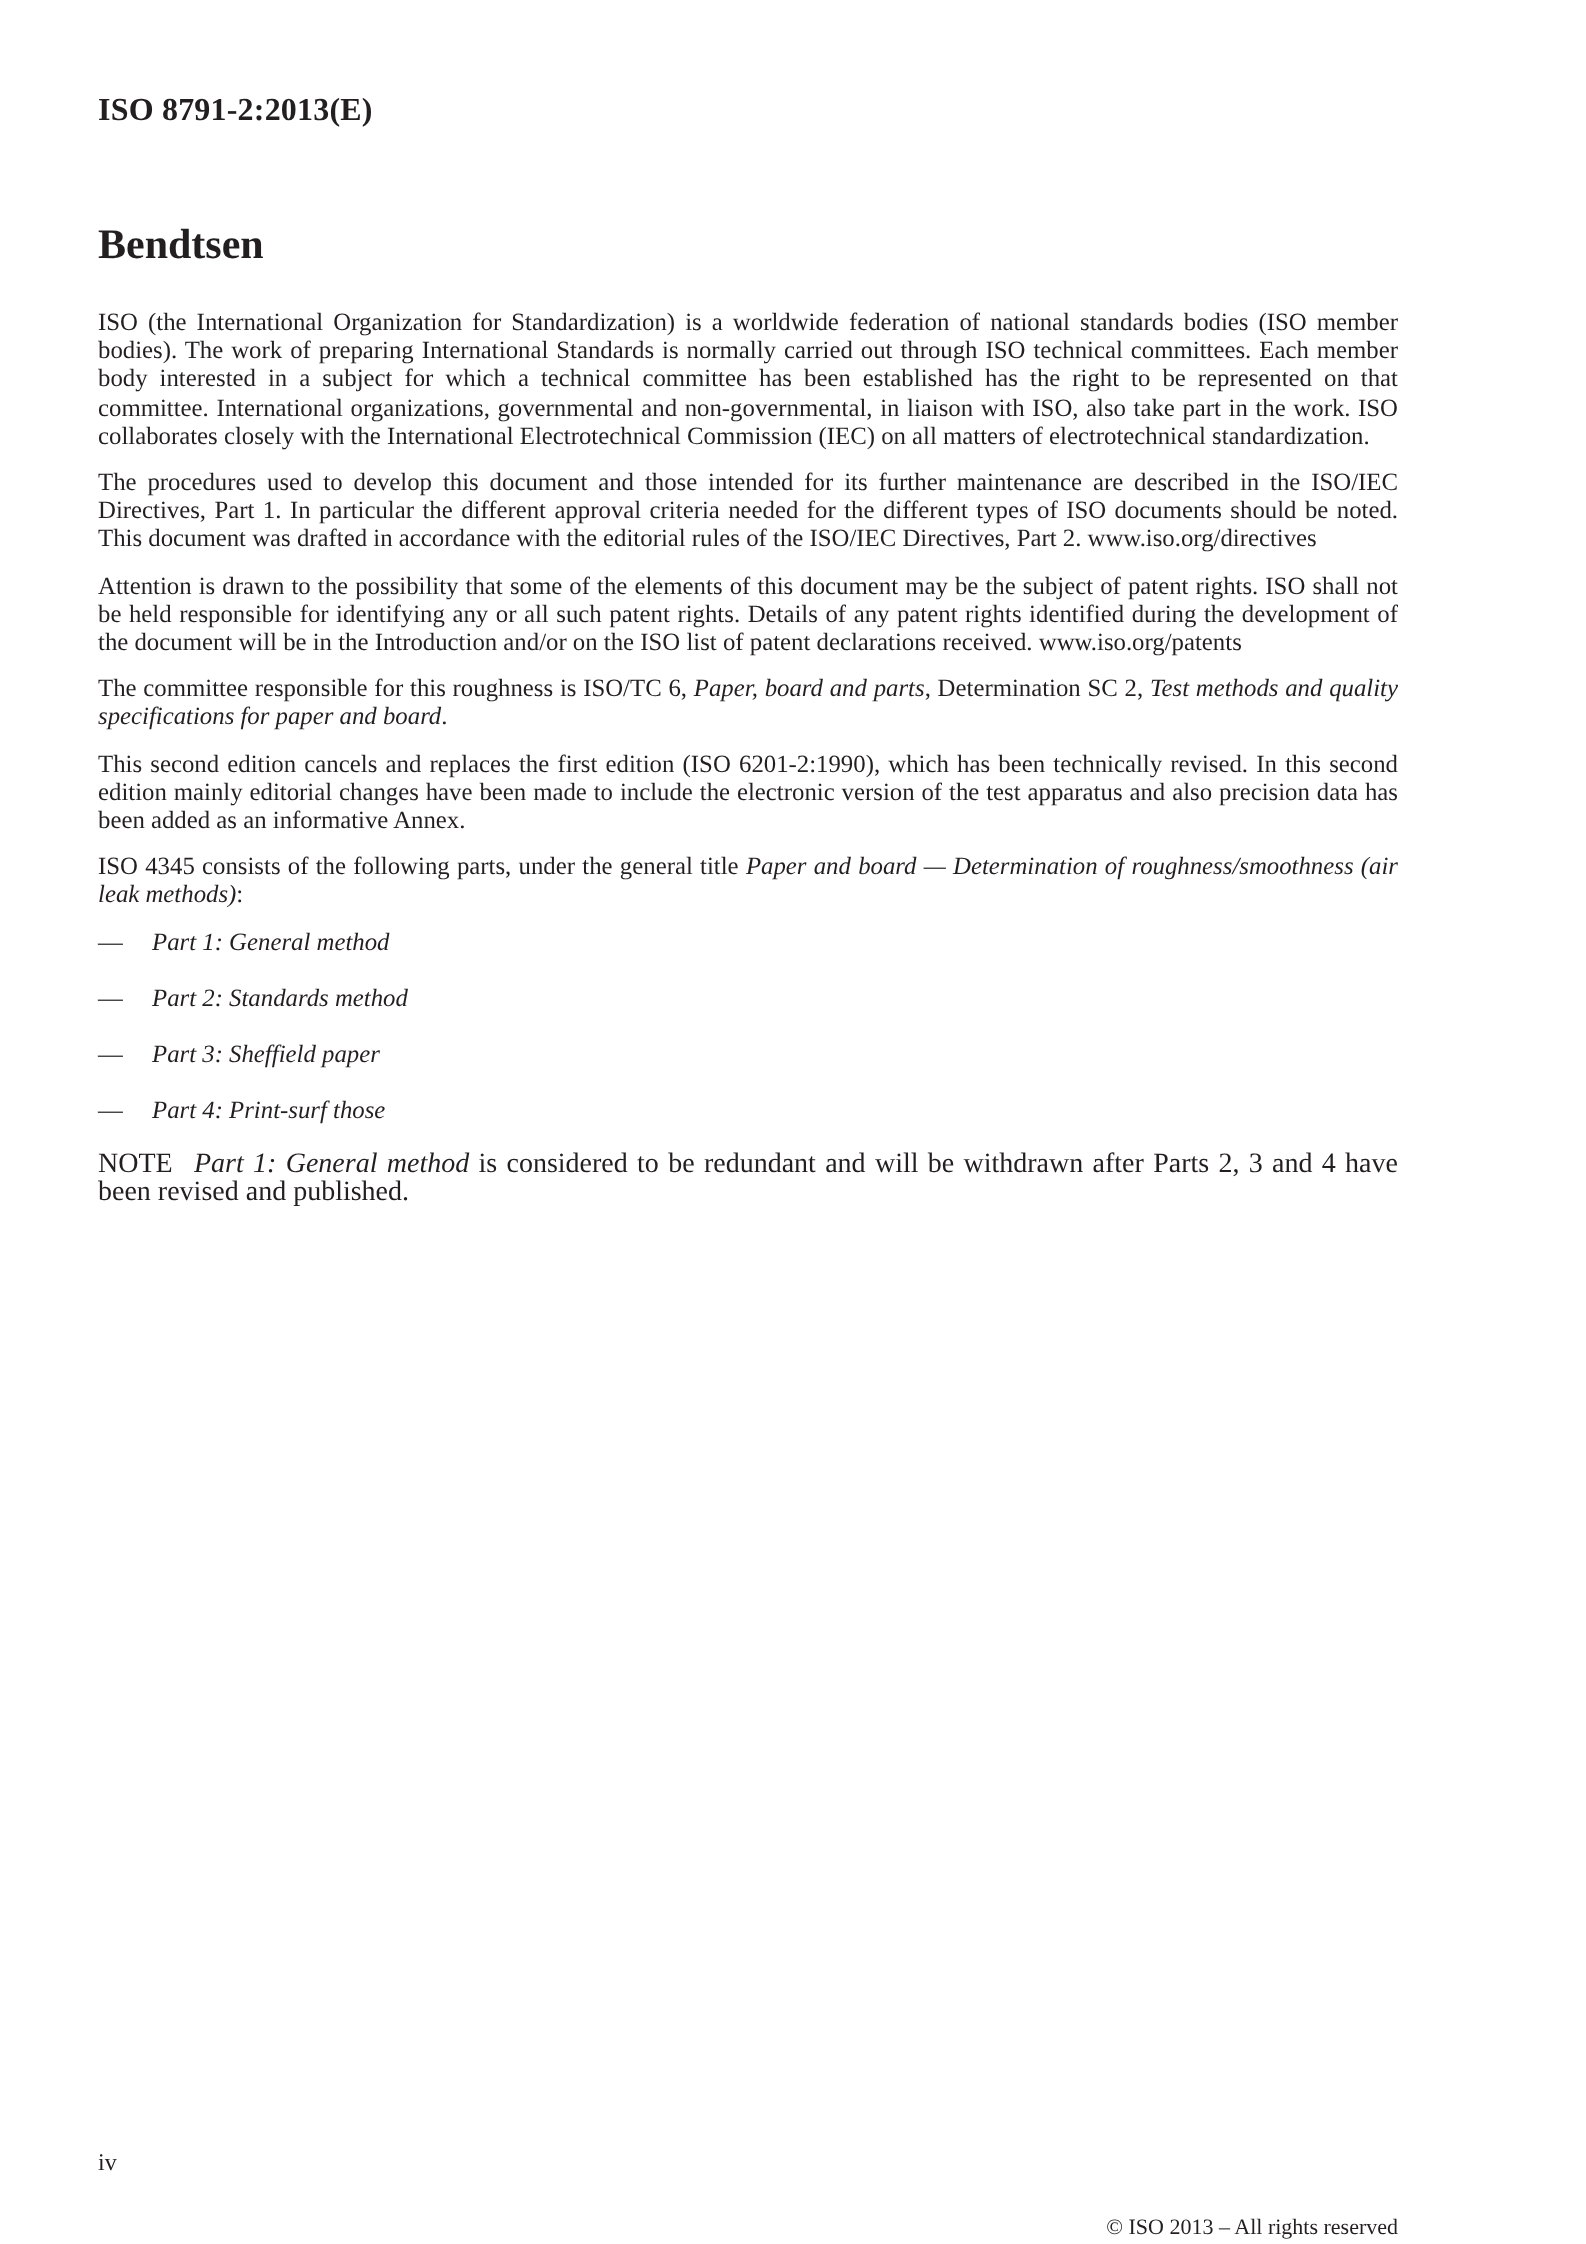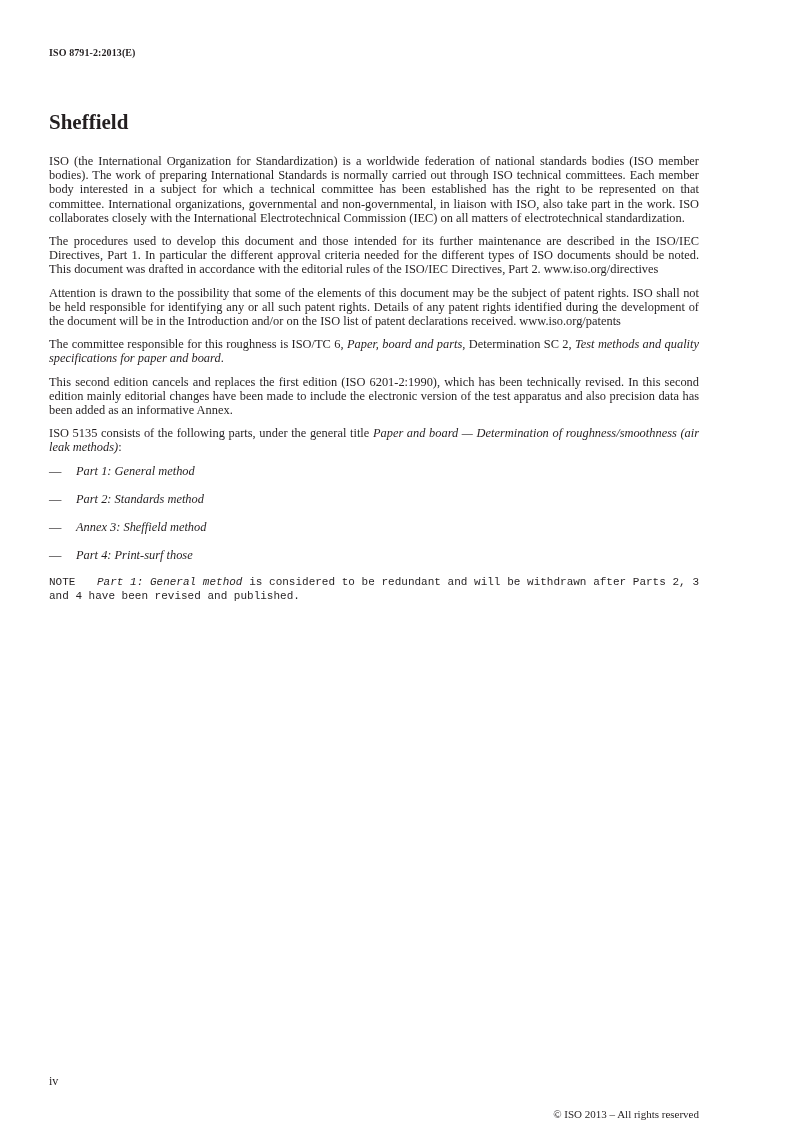--- a/index.html
+++ b/index.html
@@ -1,59 +1,59 @@
 <!DOCTYPE html>
 <html><head>
   <meta charset="utf-8">
   <style>
     html, body { margin: 0; padding: 0; background: #ffffff; }
     body { width: 793px; height: 1122px; position: relative; overflow: hidden;
       font-family: "Liberation Serif", "DejaVu Serif", serif; color: #231f20; }
-    .header { position: absolute; left: 49px; top: 47px; font-size: 10px; font-weight: bold; letter-spacing: 0.1px; }
+    .header { position: absolute; left: 49px; top: 47px; font-size: 16px; font-weight: bold; letter-spacing: 0.1px; }
     .title { position: absolute; left: 49px; top: 110px; font-size: 21px; font-weight: bold; margin: 0; }
     .content { position: absolute; left: 49px; top: 154px; width: 650px; font-size: 12.4px; line-height: 14.2px; }
     .content p { margin: 0 0 9px 0; text-align: justify; }
     .content p.last-left { text-align-last: left; }
     .content em { font-style: italic; }
     .list-item { display: flex; margin: 0 0 14px 0; }
     .dash { width: 27px; flex: none; }
     .note { margin-top: 0; }
     .note-label { display: inline-block; width: 38px; margin-right: 10px; }
     .footer-left { position: absolute; left: 49px; top: 1074px; font-size: 12px; }
     .footer-right { position: absolute; right: 94px; top: 1108px; font-size: 11px; }
   </style>
 </head>
 <body>
 
 <div class="header">ISO 8791-2:2013(E)</div>
 
-<h1 class="title">Sheffield</h1>
+<h1 class="title">Bendtsen</h1>
 
 <div class="content">
   <p class="last-left">ISO (the International Organization for Standardization) is a worldwide federation of national standards bodies (ISO member bodies). The work of preparing International Standards is normally carried out through ISO technical committees. Each member body interested in a subject for which a technical committee has been established has the right to be represented on that committee. International organizations, governmental and non-governmental, in liaison with ISO, also take part in the work. ISO collaborates closely with the International Electrotechnical Commission (IEC) on all matters of electrotechnical standardization.</p>
   <p class="last-left">The procedures used to develop this document and those intended for its further maintenance are described in the ISO/IEC Directives, Part 1. In particular the different approval criteria needed for the different types of ISO documents should be noted. This document was drafted in accordance with the editorial rules of the ISO/IEC Directives, Part 2. www.iso.org/directives</p>
   <p class="last-left">Attention is drawn to the possibility that some of the elements of this document may be the subject of patent rights. ISO shall not be held responsible for identifying any or all such patent rights. Details of any patent rights identified during the development of the document will be in the Introduction and/or on the ISO list of patent declarations received. www.iso.org/patents</p>
   <p class="last-left"><span>The committee responsible for this roughness is ISO/TC 6, </span><em>Paper, board and parts</em><span>, Determination SC 2, </span><em>Test methods and quality specifications for paper and board</em><span>.</span></p>
   <p class="last-left">This second edition cancels and replaces the first edition (ISO 6201-2:1990), which has been technically revised. In this second edition mainly editorial changes have been made to include the electronic version of the test apparatus and also precision data has been added as an informative Annex.</p>
-  <p class="last-left"><span>ISO 5135 consists of the following parts, under the general title </span><em>Paper and board — Determination of roughness/smoothness (air leak methods)</em><span>:</span></p>
+  <p class="last-left"><span>ISO 4345 consists of the following parts, under the general title </span><em>Paper and board — Determination of roughness/smoothness (air leak methods)</em><span>:</span></p>
 
   <div class="list-item">
     <span class="dash">—</span>
     <em>Part 1: General method</em>
   </div>
   <div class="list-item">
     <span class="dash">—</span>
     <em>Part 2: Standards method</em>
   </div>
   <div class="list-item">
     <span class="dash">—</span>
-    <em>Annex 3: Sheffield method</em>
+    <em>Part 3: Sheffield paper</em>
   </div>
   <div class="list-item">
     <span class="dash">—</span>
     <em>Part 4: Print-surf those</em>
   </div>
 
-  <p class="note last-left" style="font-size:11px;line-height:13.5px;font-family:Liberation Mono, monospace;"><span class="note-label">NOTE</span><em>Part 1: General method</em><span> is considered to be redundant and will be withdrawn after Parts 2, 3 and 4 have been revised and published.</span></p>
+  <p class="note last-left" style="font-size:14px;line-height:13.5px;"><span class="note-label">NOTE</span><em>Part 1: General method</em><span> is considered to be redundant and will be withdrawn after Parts 2, 3 and 4 have been revised and published.</span></p>
 </div>
 
 <div class="footer-left">iv</div>
 <div class="footer-right">© ISO 2013 – All rights reserved</div>
 
 </body></html>

